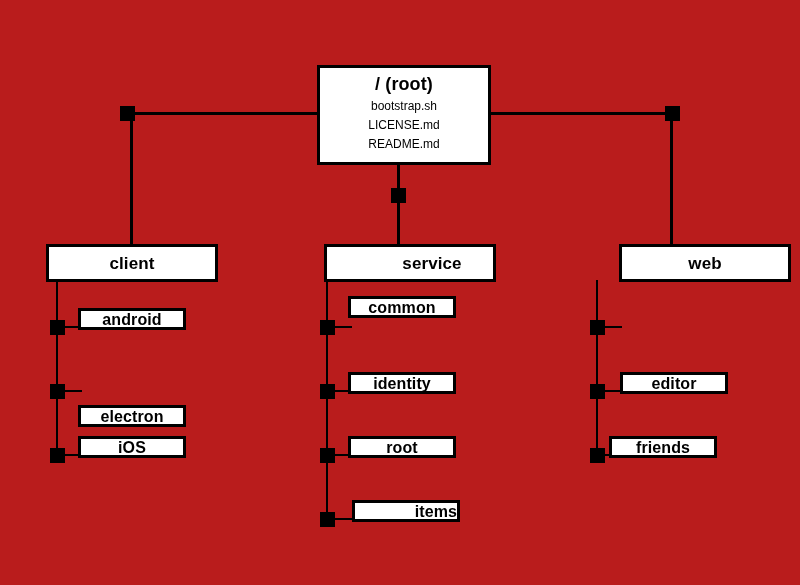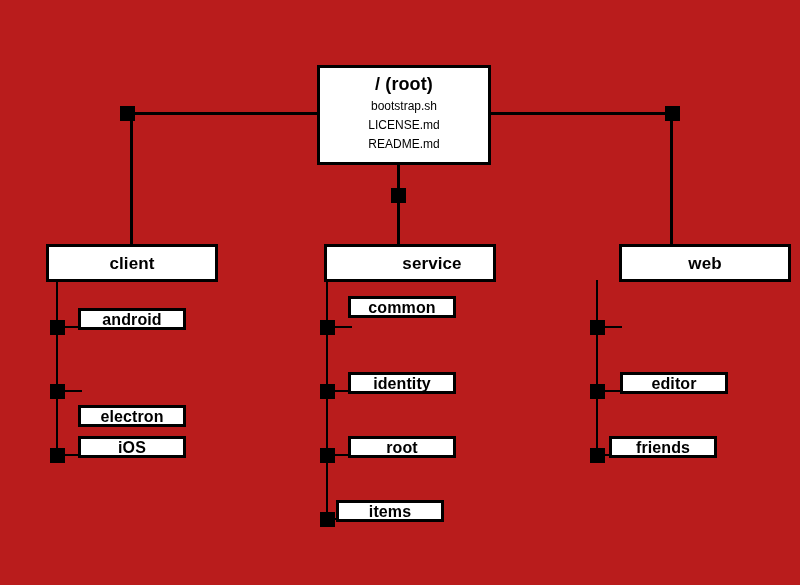--- a/index.html
+++ b/index.html
@@ -168,21 +168,21 @@
   </div>
 
   <div class="sq" style="left:320px; top:448px;"></div>
   <div class="hline thin" style="left:334px; top:454px; width:18px;"></div>
   <div class="node leaf" style="left:348px; top:436px;">
     <div class="title">root</div>
   </div>
 
   <div class="sq" style="left:320px; top:512px;"></div>
   <div class="hline thin" style="left:334px; top:518px; width:18px;"></div>
-  <div class="node leaf" style="left:336px; top:500px;">
+  <div class="node leaf" style="left:352px; top:500px;align-items:flex-end;">
     <div class="title">items</div>
   </div>
 
   <div class="node mid" id="node-web">
     <div class="title">web</div>
   </div>
 
   <div class="vline thin" style="left:596px; top:280px; height:182px;"></div>
 
   <div class="sq" style="left:590px; top:320px;"></div>

